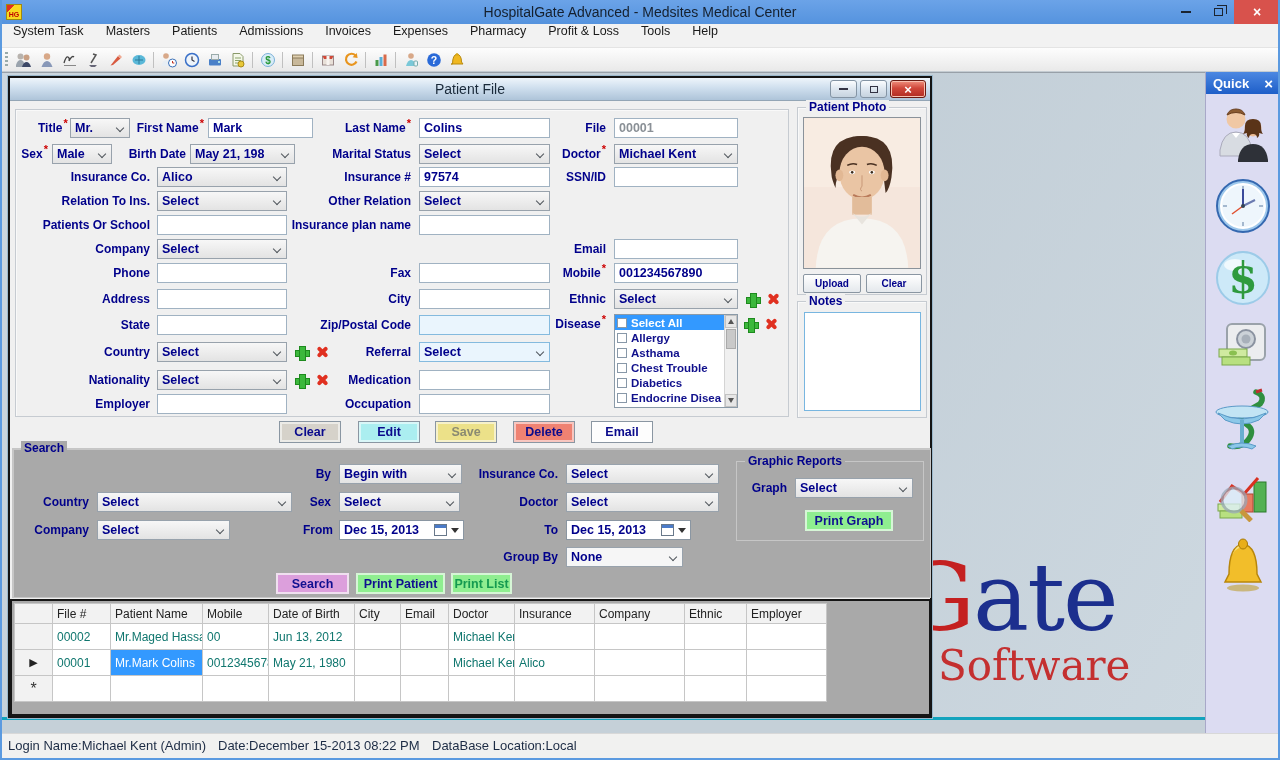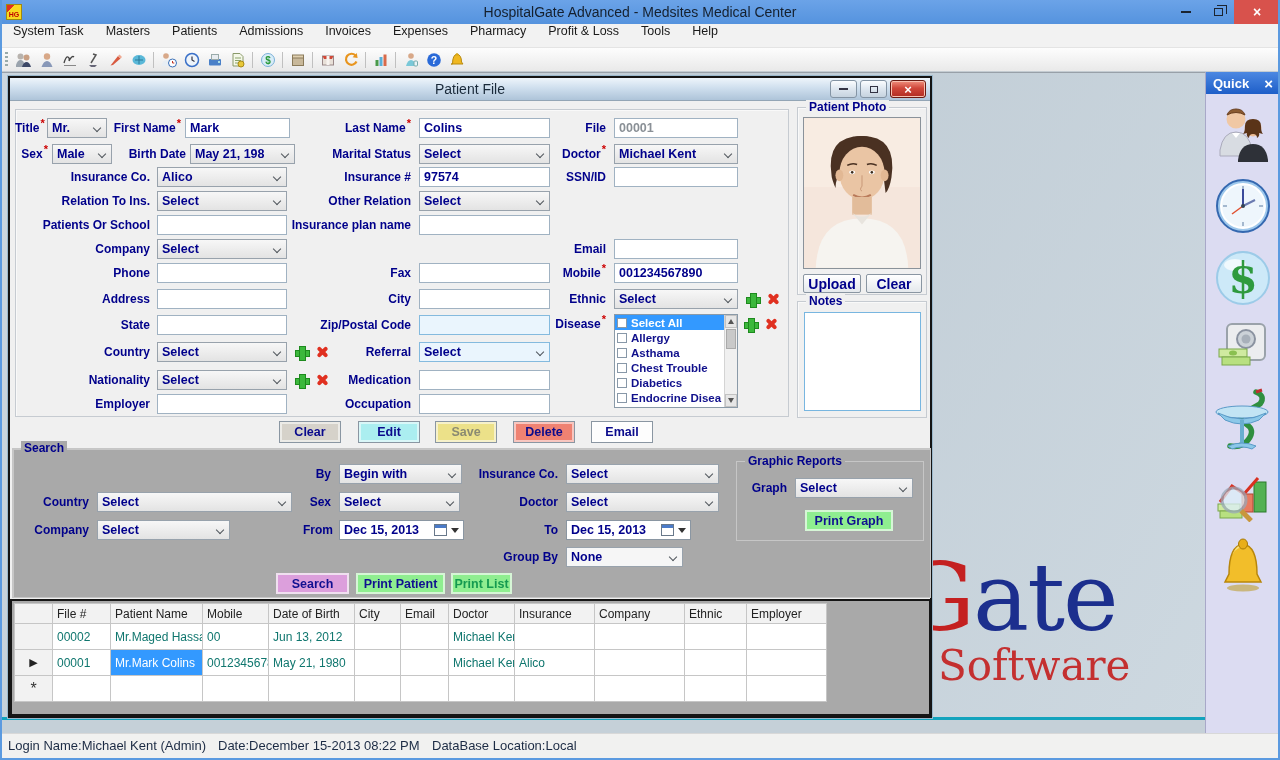--- a/index.html
+++ b/index.html
@@ -74,21 +74,21 @@
 
 .abtn{position:absolute;top:320px;height:22px;width:62px;border:1px solid #8a96a2;display:flex;align-items:center;justify-content:center;font-size:12.5px;font-weight:bold;color:#0a0a8c;box-shadow:inset 0 0 0 2px rgba(255,255,255,.55)}
 .abtn.clear{left:269px;background:#d6d2ca}
 .abtn.edit{left:348px;background:#abeef0}
 .abtn.save{left:425px;background:#ece189;color:#8a8a72}
 .abtn.delete{left:503px;background:#ef8272}
 .abtn.email{left:581px;background:#fdfdfd}
 
 .photo-gb{left:787px;top:6px;width:130px;height:188px}
 .photo{position:absolute;left:5px;top:9px;width:118px;height:152px;border:1px solid #8a929a;background:#f5e6dc;overflow:hidden}
-.pbtn{position:absolute;top:166px;height:19px;border:1px solid #8a96a2;border-radius:2px;background:linear-gradient(#fff,#e4e8ec);font-size:14px;font-weight:bold;color:#00008b;display:flex;align-items:center;justify-content:center}
+.pbtn{position:absolute;top:166px;height:19px;border:1px solid #8a96a2;border-radius:2px;background:linear-gradient(#fff,#e4e8ec);font-size:10px;font-weight:bold;color:#00008b;display:flex;align-items:center;justify-content:center}
 .pbtn.up{left:5px;width:58px}
 .pbtn.cl{left:68px;width:56px}
 .notes-gb{left:787px;top:200px;width:130px;height:117px}
 .notes{position:absolute;left:6px;top:10px;width:117px;height:99px;background:#fff;border:1px solid #78b6e0}
 
 .search-gb{left:2px;top:347px;width:919px;height:150px;background:#a9a9a9;border:1px solid #c6c6c6;box-shadow:inset 1px 1px 0 rgba(230,230,230,.5)}
 .search-gb .gb-title,.gr-gb .gb-title{background:#a9a9a9}
 .srow{position:absolute;height:20px;display:flex;align-items:center}
 .gr-gb{position:absolute;left:723px;top:12px;width:188px;height:80px;border:1px solid #c6c6c6}
 .sbtn{position:absolute;height:21px;display:flex;align-items:center;justify-content:center;font-weight:bold;font-size:12.5px;border:2px solid #eee}
@@ -365,21 +365,21 @@
         </span>
       <span class="wbtn">
           <i class="ma"></i>
         </span>
       <span class="wbtn close">×</span>
     </span>
   </div>
   <div class="wbody">
     <div class="gb form-gb"></div>
 
-    <div class="row" style="left:5px;top:17px">
+    <div class="row" style="left:28px;top:17px">
       <span class="lbl w28"><span>Title</span><span class="star">*</span></span>
       <span class="ctl dd w60" style="margin-left:4px">
           <span>Mr.</span>
           <i class="chev"></i>
         </span>
       <span class="lbl w68" style="margin-left:6px"><span>First Name</span><span class="star">*</span></span>
       <span class="ctl txt w105" style="margin-left:4px">
           <span>Mark</span>
         </span>
     </div>

